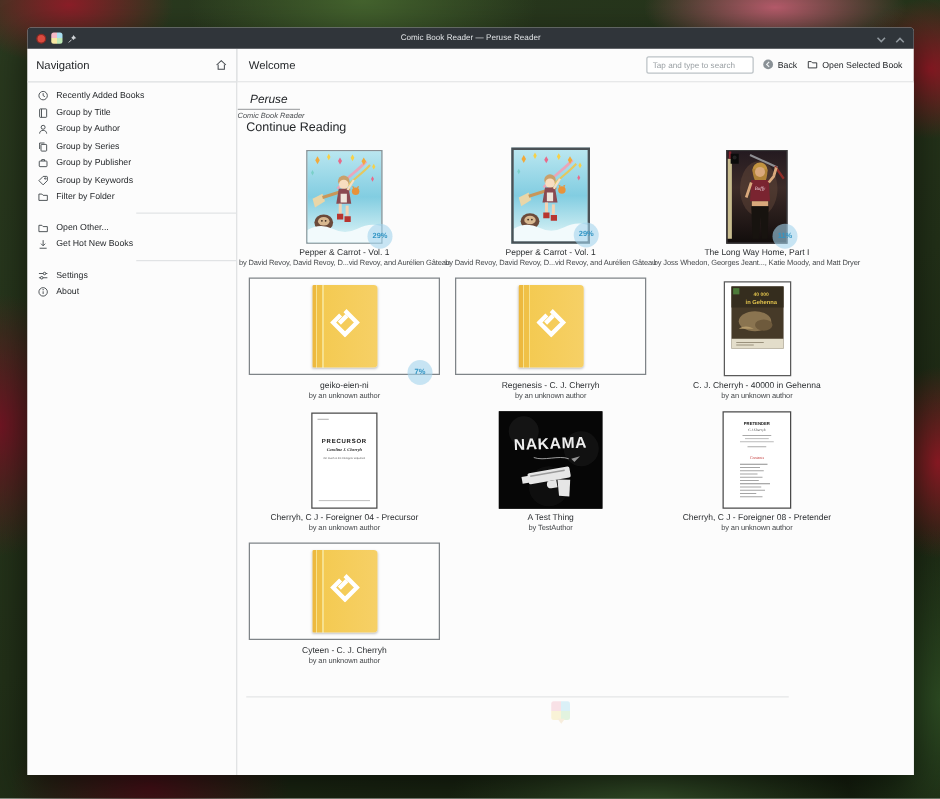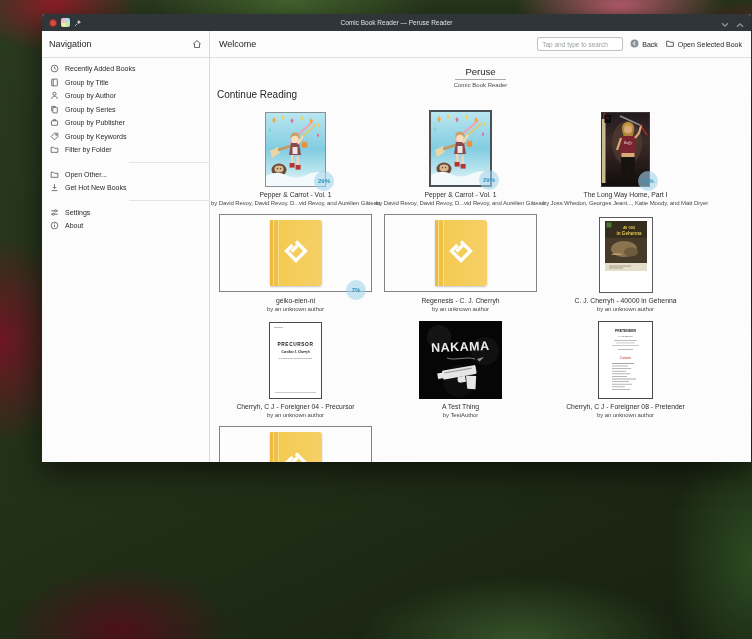--- a/index.html
+++ b/index.html
@@ -9,23 +9,23 @@
       radial-gradient(120px 70px at 55px 4px,#8c1e28 0%,rgba(140,30,40,0) 70%),
       radial-gradient(150px 55px at 620px 6px,#b65b6b 0%,rgba(182,91,107,0) 70%),
       radial-gradient(90px 80px at 744px 55px,#8c1a24 0%,rgba(140,26,36,0) 70%),
       radial-gradient(110px 150px at 0px 340px,#701523 0%,rgba(112,21,35,0) 70%),
       radial-gradient(70px 110px at 750px 370px,#8c1a24 0%,rgba(140,26,36,0) 70%),
       radial-gradient(200px 120px at 290px 0px,#44632e 0%,rgba(68,99,46,0) 70%),
       radial-gradient(160px 90px at 120px 630px,#4c1119 0%,rgba(76,17,25,0) 70%),
       radial-gradient(230px 90px at 520px 640px,#36532a 0%,rgba(54,83,42,0) 70%),
       radial-gradient(120px 200px at 752px 560px,#2c4a22 0%,rgba(44,74,34,0) 70%),
       linear-gradient(155deg,#2a3a1f 0%,#223018 55%,#16200f 100%);}
-  .window{position:absolute;left:22px;top:14px;width:709px;height:448px;
+  .window{position:absolute;left:22px;top:22px;width:709px;height:598px;
     border-radius:3px 3px 0 0;background:#fcfcfc;display:flex;flex-direction:column;
-    box-shadow:0 10px 30px rgba(0,0,0,.55);margin-left:20px;}
+    box-shadow:0 10px 30px rgba(0,0,0,.55);}
   
   .titlebar{height:17px;flex:none;background:#30353a;border-radius:3px 3px 0 0;
     display:flex;align-items:center;padding:0 7px;position:relative;color:#d7dadd;}
   .tb-left{display:flex;align-items:center;gap:4px;z-index:1;}
   .tb-close{width:8px;height:8px;border-radius:50%;background:#da4b3f;border:1px solid #8e2a24;box-sizing:border-box;}
   .tb-appicon{width:9px;height:9px;border-radius:2px;
     background:conic-gradient(#a9dff0 0 25%,#bde8b4 0 50%,#f6e6a2 0 75%,#f4b9c6 0);}
   .tb-pin svg{display:block;}
   .tb-title{position:absolute;left:0;right:0;text-align:center;font-size:6.5px;color:#dfe2e5;}
   .tb-right{margin-left:auto;display:flex;gap:7px;align-items:center;z-index:1;}
@@ -46,21 +46,21 @@
   .main-header{height:26px;flex:none;display:flex;align-items:center;padding:0 9px;
     gap:7px;border-bottom:1px solid #dfe1e2;}
   .mh-title{font-size:9px;color:#232629;margin-right:auto;}
   .search-input{width:86px;height:14px;border:1px solid #bcc2c6;border-radius:2px;
     font-size:6.5px;padding:0 4px;color:#333;background:#fff;font-family:inherit;box-sizing:border-box;}
   .search-input::placeholder{color:#9aa0a4;}
   .btn{display:flex;align-items:center;gap:3px;font-size:7px;color:#232629;
     background:none;border:none;padding:0;font-family:inherit;cursor:pointer;}
   
   .content{flex:1;position:relative;overflow:hidden;background:#fcfcfc;}
-  .hero{text-align:center;padding-top:4px;line-height:1;}
+  .hero{text-align:left;padding-top:4px;line-height:1;font-style:italic;}
   .hero-title{display:inline-block;font-size:9.5px;color:#232629;padding:0 10px 2px;border-bottom:1px solid #a9abad;}
   .hero-sub{font-size:6px;color:#4a4d50;margin-top:2px;}
   .section-title{font-size:10px;color:#232629;margin:1px 0 0 7px;}
   .grid{display:grid;grid-template-columns:repeat(3,165px);margin:7px 0 0 3px;}
   .tile{height:106px;display:flex;flex-direction:column;align-items:center;cursor:pointer;}
   .cover-box{height:80px;width:100%;display:flex;align-items:flex-end;justify-content:center;position:relative;}
   .cover-box.framed{align-items:center;}
   .frame{width:153px;height:78px;border:1px solid #7f8488;background:#fdfdfd;
     display:flex;align-items:center;justify-content:center;position:relative;box-sizing:border-box;}
   .tile-title{font-size:6.8px;color:#2b2e31;margin-top:4px;white-space:nowrap;}

